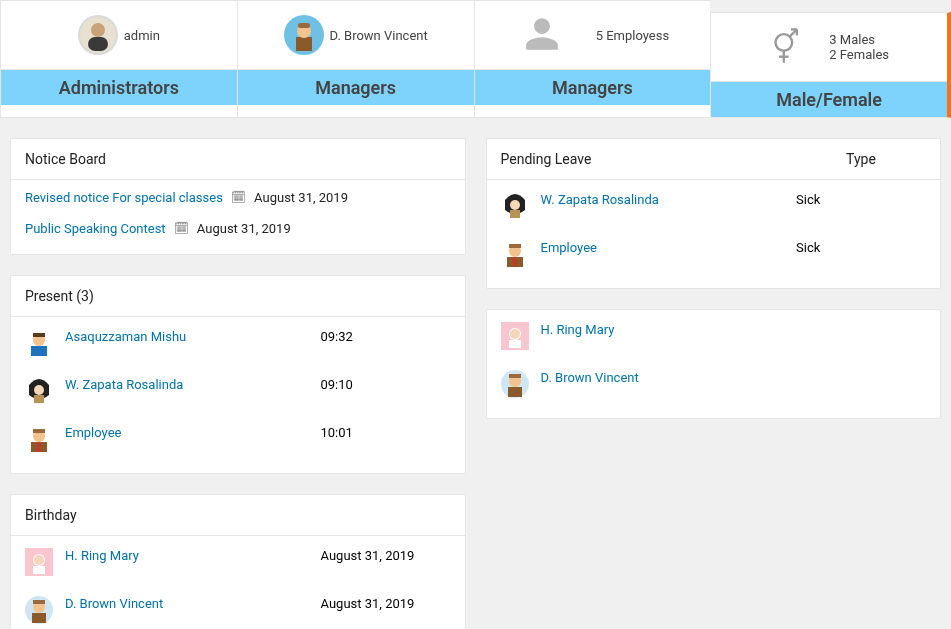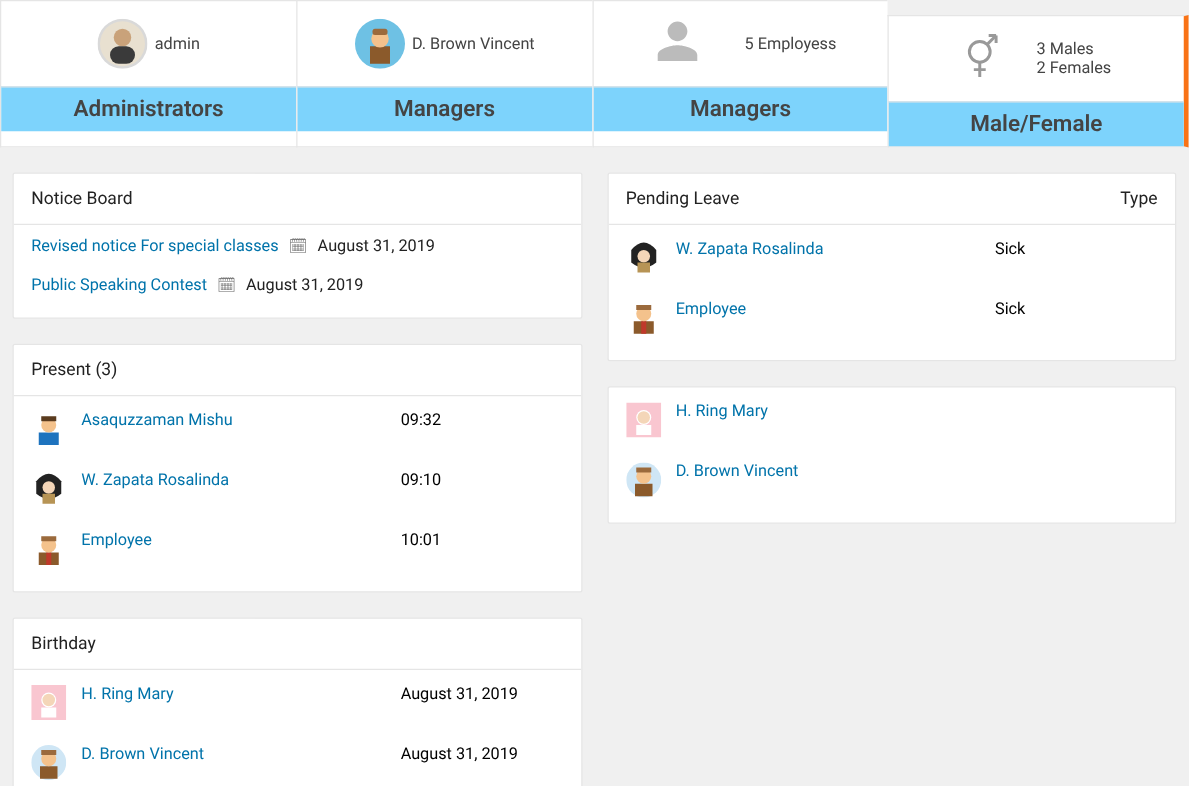--- a/index.html
+++ b/index.html
@@ -59,21 +59,21 @@
     border:1px solid #e5e5e5;
     border-radius:2px;
   }
   .card-header {
     padding: 12px 14px;
     font-weight: 400;
     font-size: 14px;
     border-bottom:1px solid #e5e5e5;
     display:flex;
   }
-  .card-header .hdr-col2 { margin-left:auto; width:130px; text-align:right;}
+  .card-header .hdr-col2 { margin-left:auto; width:130px; text-align:center;}
   .card-body { padding: 2px 0 10px 0; }
   .note-row {
     padding: 8px 14px;
     font-size:13px;
     display:flex; align-items:flex-start; gap:8px;
   }
   .note-row a { color:#0073aa; text-decoration:none; }
   .cal-ico { color:#666; font-size:12px; }
   .list-row {
     display:flex; align-items:flex-start;

